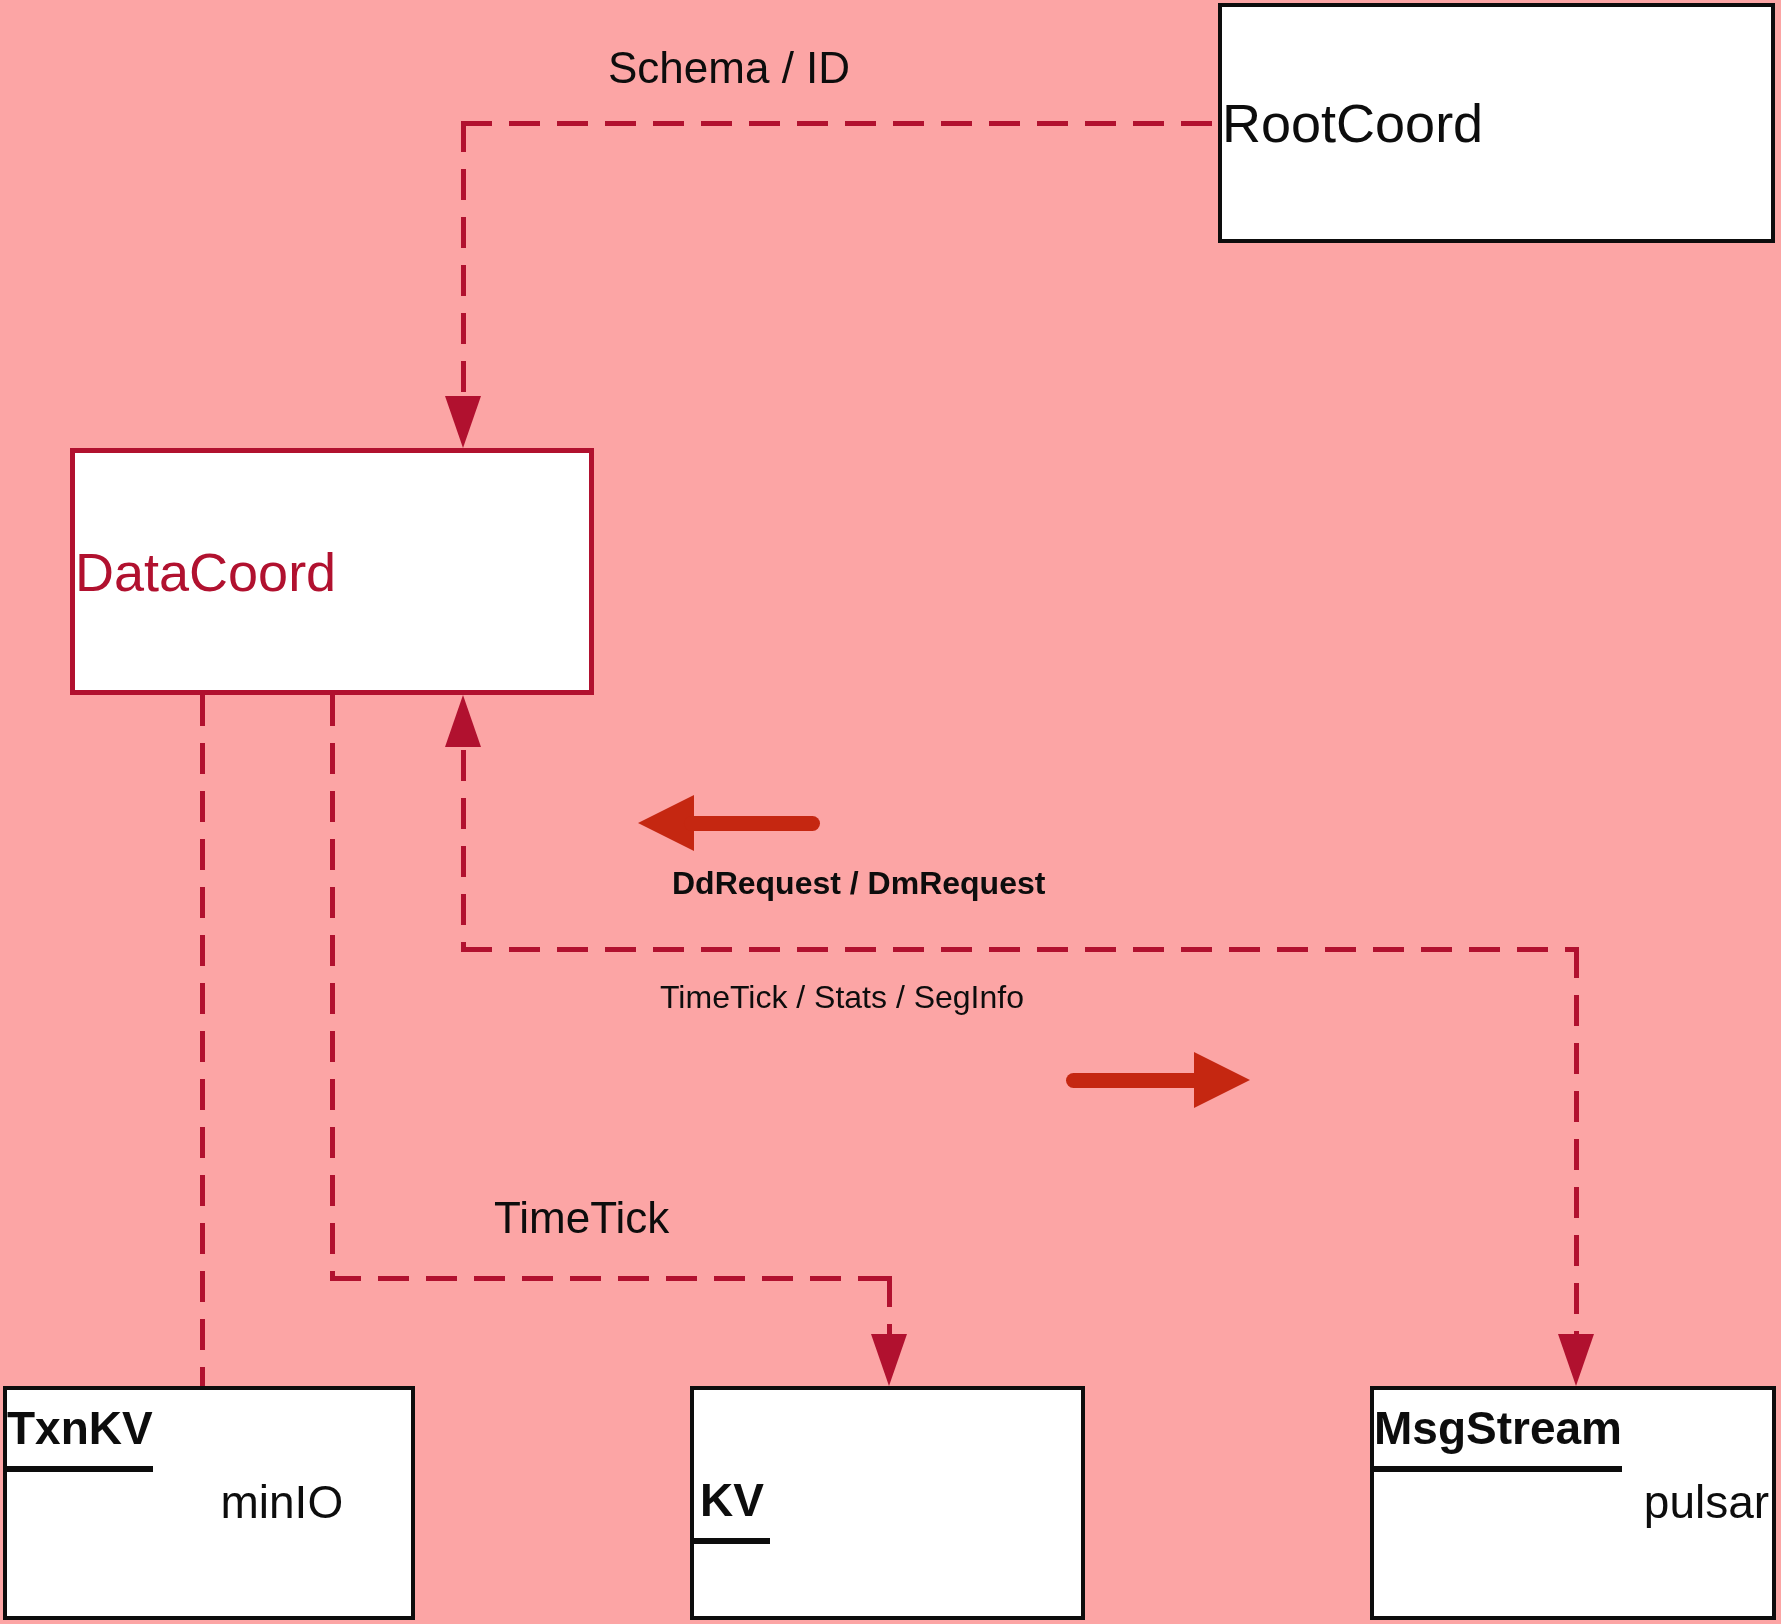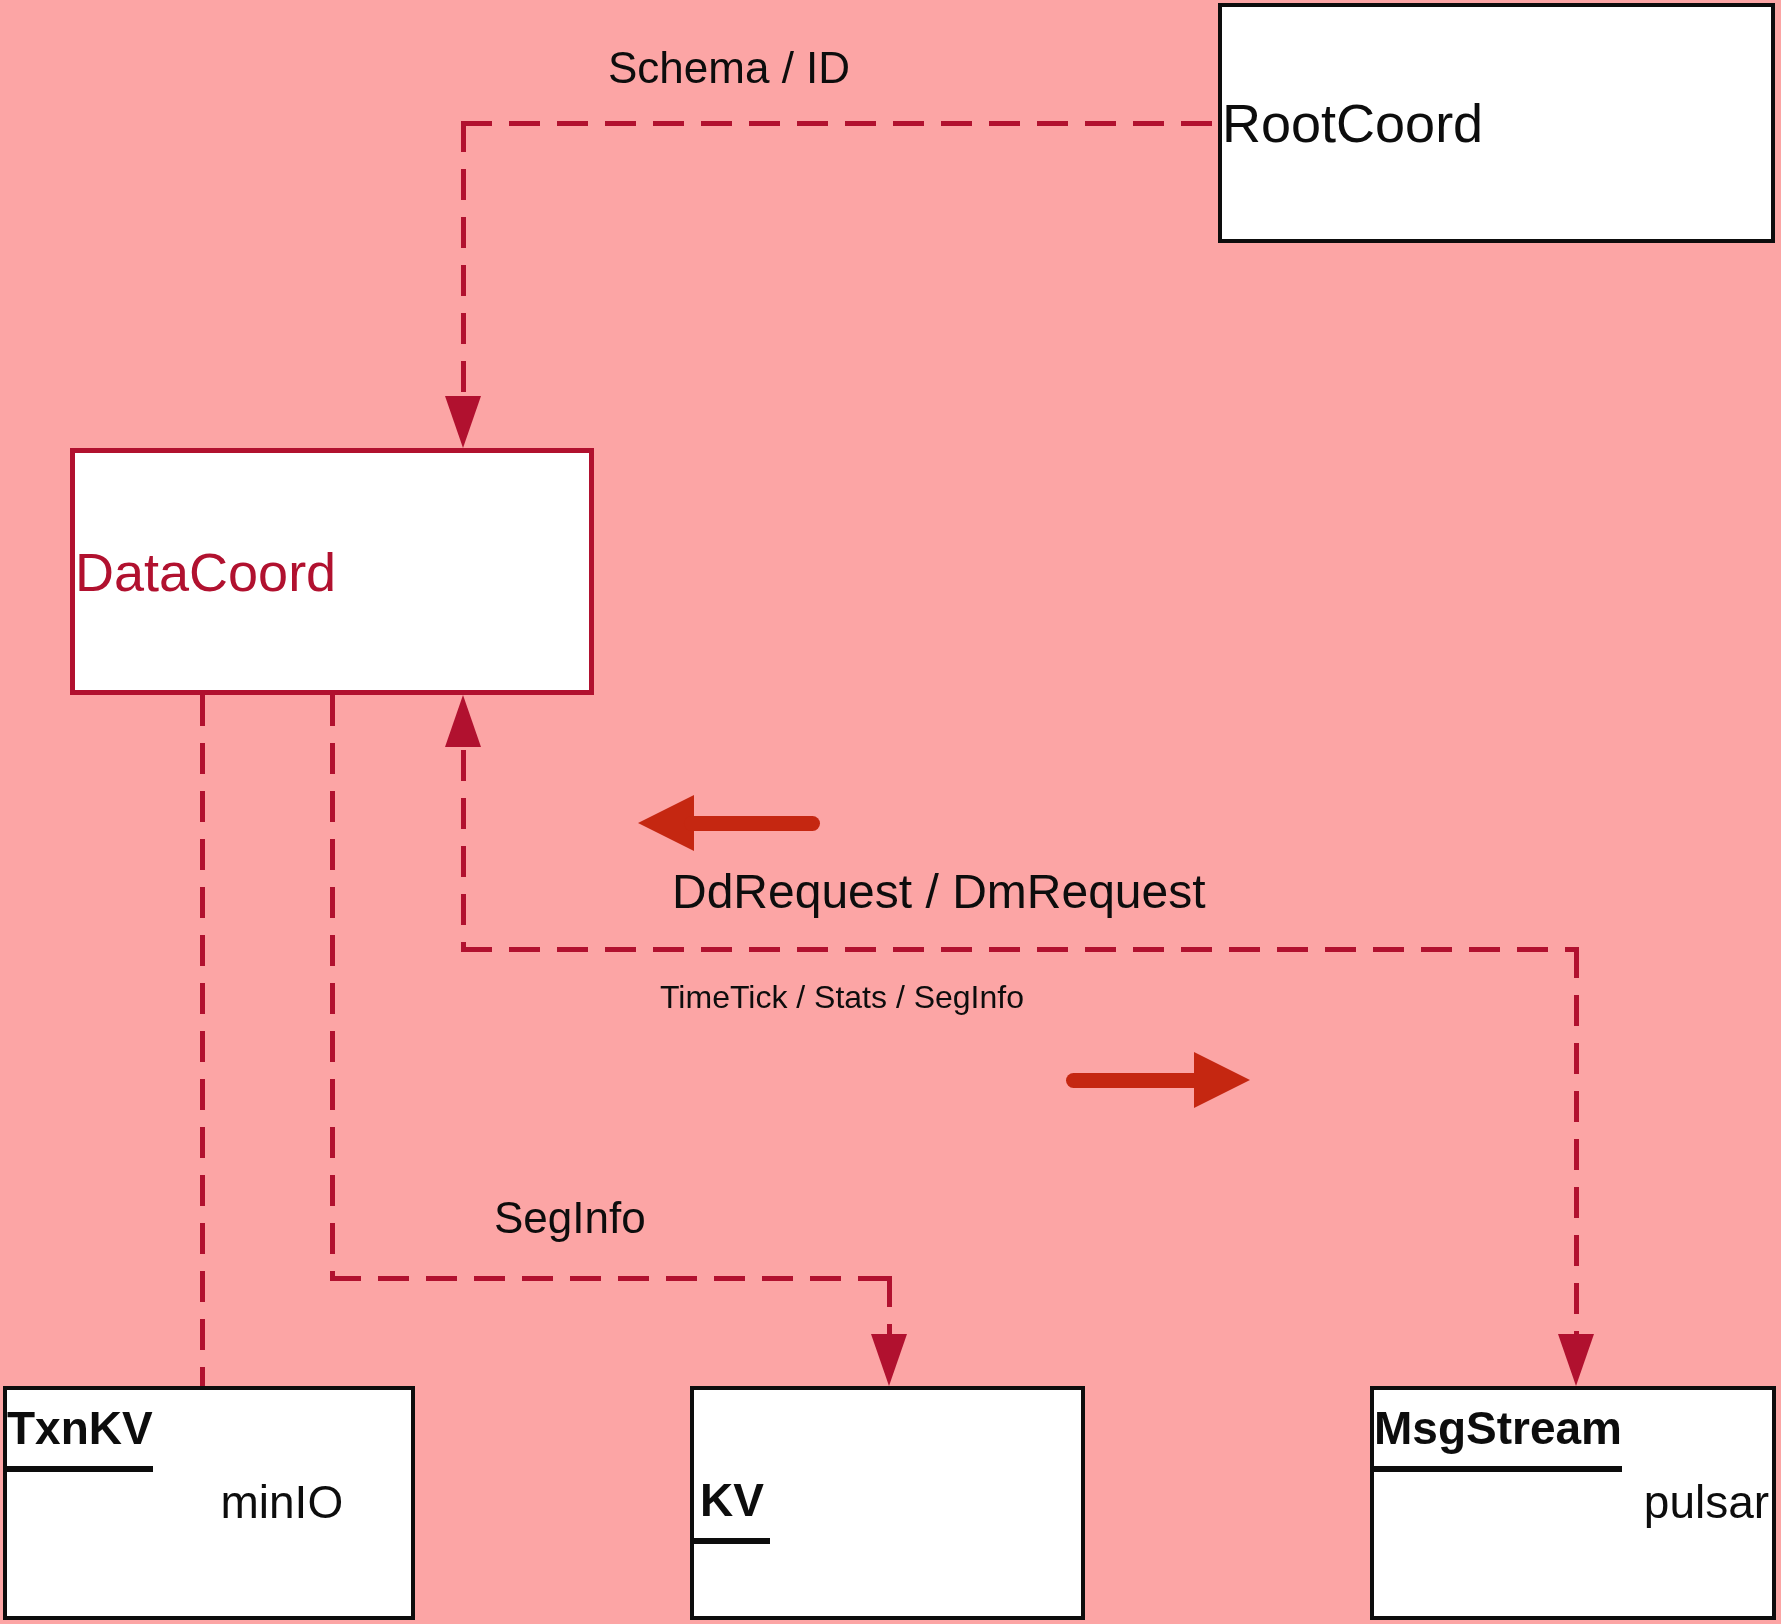--- a/index.html
+++ b/index.html
@@ -88,21 +88,21 @@
   .arrow-right .head{
     left:128px;
     border-top:28px solid transparent;border-bottom:28px solid transparent;
     border-left:56px solid var(--arrow-red);
   }
   
   .edge-label{
     position:absolute;color:var(--ink);white-space:nowrap;line-height:1.1;
   }
   .lbl-schema{left:608px;top:44px;font-size:44px;}
-  .lbl-ddreq{left:672px;top:866px;font-size:48px;}
+  .lbl-ddreq{left:672px;top:866px;font-size:32px;font-weight:bold;}
   .lbl-timetick{left:660px;top:980px;font-size:32px;}
   .lbl-binlogs{left:494px;top:1194px;font-size:44px;}
 </style>
 </head>
 <body>
 
 <div class="diagram">
 
   <div class="dash-h" style="left:461px;top:121px;width:757px;"></div>
   <div class="dash-v" style="left:461px;top:121px;height:280px;"></div>
@@ -126,21 +126,21 @@
     <div class="shaft"></div>
     <div class="head"></div>
   </div>
 
   <div class="dash-v" style="left:200px;top:695px;height:691px;"></div>
 
   <div class="dash-v" style="left:330px;top:695px;height:586px;"></div>
   <div class="dash-h" style="left:330px;top:1276px;width:562px;"></div>
   <div class="dash-v" style="left:887px;top:1276px;height:60px;"></div>
   <div class="ah ah-down" style="left:871px;top:1334px;"></div>
-  <div class="edge-label lbl-binlogs">SegInfo</div>
+  <div class="edge-label lbl-binlogs">TimeTick</div>
 
   <div class="node node-root">
     <span>RootCoord</span>
   </div>
 
   <div class="node node-data">
     <span>DataCoord</span>
   </div>
 
   <div class="tbox tbox-txnkv">

